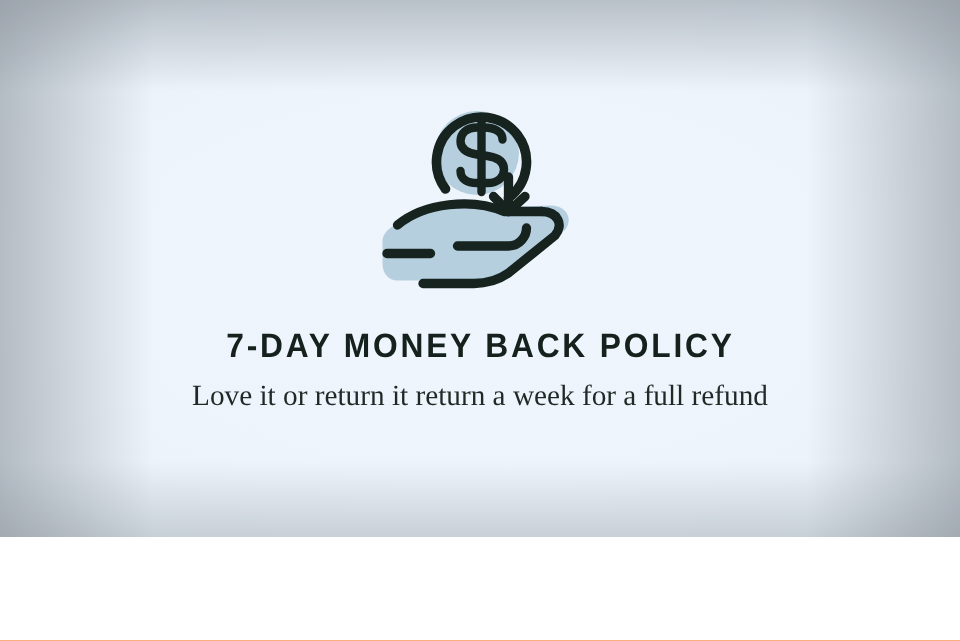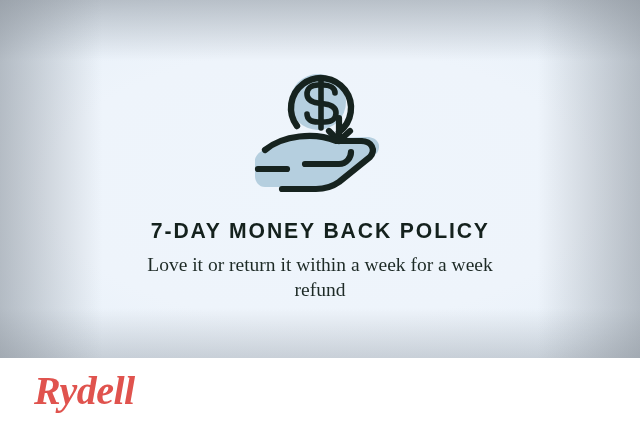--- a/index.html
+++ b/index.html
@@ -207,25 +207,24 @@
             <path d="M70 96 L104 96
                      C 112 96, 116 89, 116 84"></path>
 
             <path d="M23 101 L52 101"></path>
           </g>
         </svg>
       </div>
 
       <h1 class="headline">7-DAY MONEY BACK POLICY</h1>
 
-      <p class="subhead">Love it or return it within a week for a week refund</p>
+      <p class="subhead">Love it or return it return a week for a full refund</p>
 
     </div>
   </div>
 
   <div class="footer-bar">
 
-    <div class="brand-logo">Rydell</div>
 
 
   </div>
 
 </div>
 
 </body></html>

